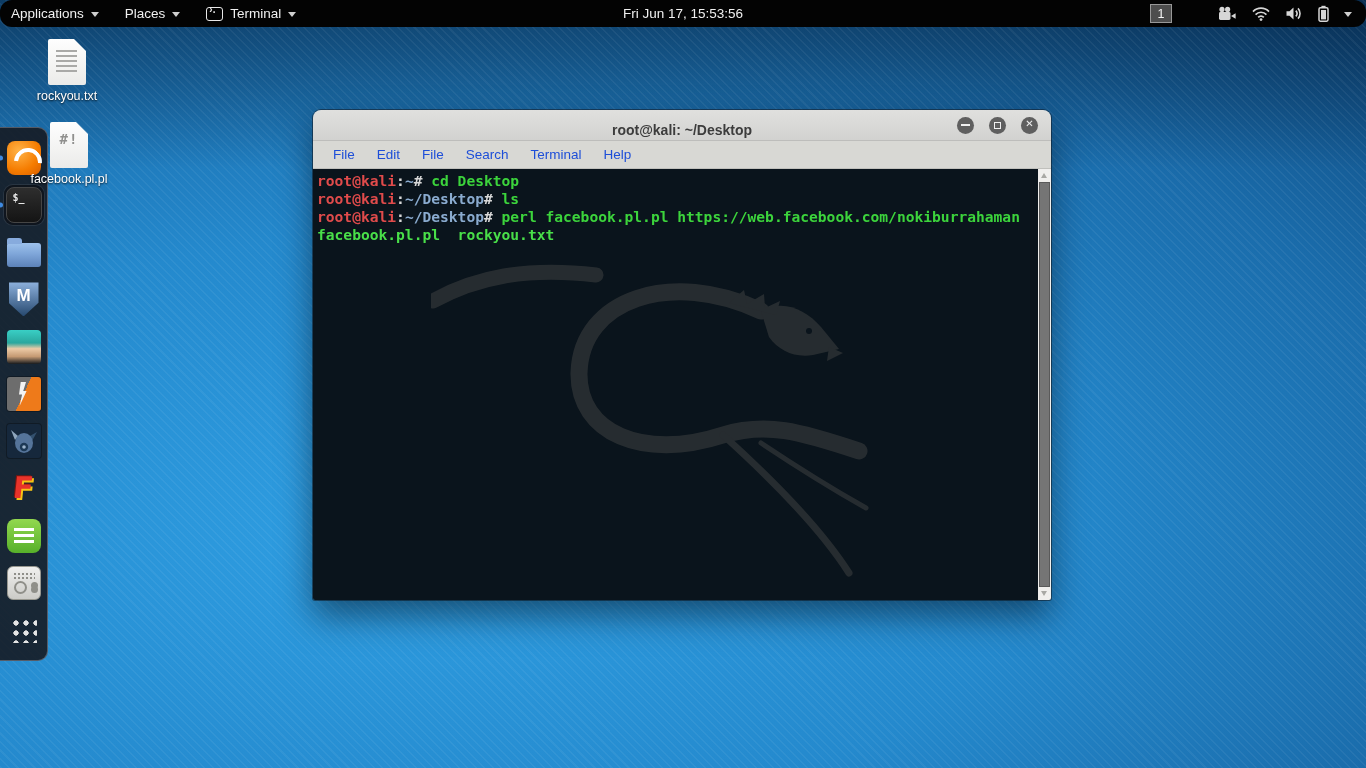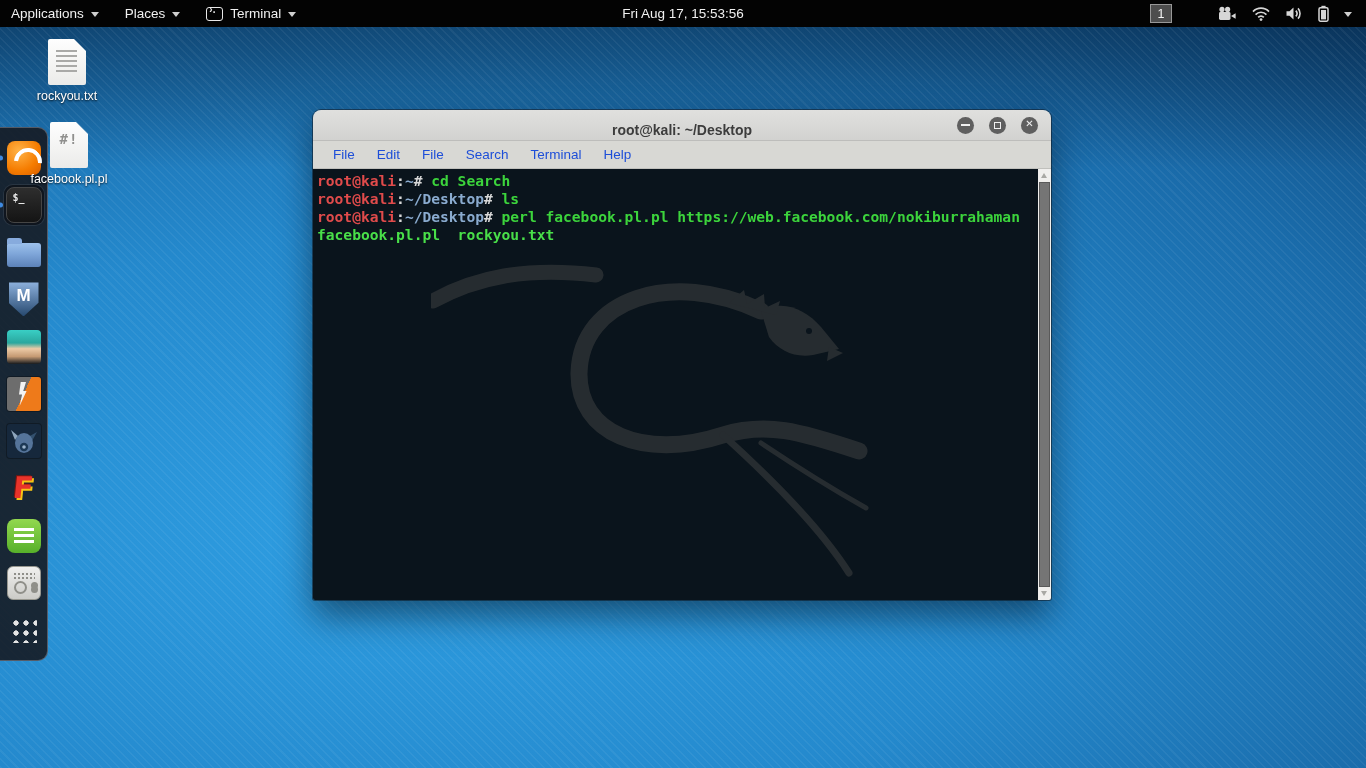--- a/index.html
+++ b/index.html
@@ -9,21 +9,21 @@
   
   .wallpaper { position:absolute; inset:0;
     background:
       repeating-linear-gradient(45deg, rgba(255,255,255,0.05) 0 1.5px, rgba(0,0,0,0) 1.5px 6px),
       linear-gradient(180deg, rgba(2,16,34,0.45) 0%, rgba(2,16,34,0) 22%),
       radial-gradient(135% 115% at 30% 70%, #2f9fe3 0%, #2489cd 34%, #1a6cab 58%, #0e4679 80%, #082c50 100%);
   }
 
   
   .top-bar { position:absolute; top:0; left:0; width:100%; height:27px; background:#030303;
-    display:flex; align-items:center; color:#f0f0f0; font-size:13.5px; z-index:30; }
+    display:flex; align-items:center; color:#f0f0f0; font-size:13.5px; z-index:30;border-radius:12px; }
   .panel-left { display:flex; align-items:center; height:100%; }
   .panel-menu { display:flex; align-items:center; gap:7px; height:100%; padding:0 13px; cursor:default; }
   .panel-menu:first-child { padding-left:11px; }
   .caret { width:0; height:0; border-left:4.5px solid transparent; border-right:4.5px solid transparent; border-top:5px solid #cfcfcf; margin-top:2px; }
   .term-glyph { width:17px; height:14px; border:1.5px solid #e8e8e8; border-radius:3px; position:relative; display:inline-block; }
   .term-glyph::before { content:"›."; position:absolute; left:2px; top:-4px; font-size:10px; font-weight:bold; color:#e8e8e8; letter-spacing:0; }
   .panel-clock { position:absolute; left:50%; transform:translateX(-50%); top:0; height:27px; display:flex; align-items:center; padding:0 10px; }
   .panel-right { position:absolute; right:0; top:0; height:27px; display:flex; align-items:center; gap:15px; padding-right:14px; }
   .workspace-badge { width:22px; height:19px; background:#4d4d4d; border:1px solid #989898; color:#f5f5f5;
     display:flex; align-items:center; justify-content:center; font-size:12.5px; margin-right:30px; }
@@ -136,21 +136,21 @@
       <div class="panel-menu">
         <span>Places</span>
         <span class="caret"></span>
       </div>
       <div class="panel-menu">
         <span class="term-glyph"></span>
         <span>Terminal</span>
         <span class="caret"></span>
       </div>
     </div>
-    <div class="panel-clock">Fri Aug 17, 15:53:56</div>
+    <div class="panel-clock">Fri Jun 17, 15:53:56</div>
     <div class="panel-right">
       <div class="workspace-badge">1</div>
       <svg class="tray-svg" width="20" height="16" viewBox="0 0 20 16">
         <circle cx="5" cy="3.4" r="2.6" fill="#d6d6d6"></circle>
           <circle cx="10.6" cy="3.4" r="2.6" fill="#d6d6d6"></circle>
         <rect x="2" y="6" width="11.5" height="8" rx="1.4" fill="#d6d6d6"></rect>
         <path d="M14 10 L18.6 7.2 V12.8 Z" fill="#d6d6d6"></path>
       </svg>
       <svg class="tray-svg" width="18" height="14" viewBox="0 0 18 14">
         <path d="M1 4.6 A11 11 0 0 1 17 4.6" fill="none" stroke="#d6d6d6" stroke-width="1.7"></path>
@@ -263,21 +263,21 @@
           <path d="M330 182 C 375 212, 405 230, 435 247" stroke-width="5"></path>
         </g>
         <g fill="#2c3134">
           <path d="M330 50 C 352 38, 374 48, 390 66 L 408 88 L 382 94 C 364 97, 348 90, 338 76 Z"></path>
           <path d="M298 42 l 15 -13 l 3 14 l 17 -10 l 1 14 l 15 -7 l -4 14 Z"></path>
           <path d="M398 86 l 14 6 l -16 8 Z"></path>
         </g>
         <circle cx="378" cy="70" r="3" fill="#0a141c"></circle>
       </svg>
       <div class="term-lines" id="term-lines">
-          <div class="tline"><span class="seg-user">root@kali</span><span class="seg-plain">:</span><span class="seg-path">~</span><span class="seg-plain"># </span><span class="seg-command">cd Search</span></div>
+          <div class="tline"><span class="seg-user">root@kali</span><span class="seg-plain">:</span><span class="seg-path">~</span><span class="seg-plain"># </span><span class="seg-command">cd Desktop</span></div>
           <div class="tline"><span class="seg-user">root@kali</span><span class="seg-plain">:</span><span class="seg-path">~/Desktop</span><span class="seg-plain"># </span><span class="seg-command">ls</span></div>
           <div class="tline"><span class="seg-user">root@kali</span><span class="seg-plain">:</span><span class="seg-path">~/Desktop</span><span class="seg-plain"># </span><span class="seg-command">perl facebook.pl.pl https://web.facebook.com/nokiburrahaman</span></div>
           <div class="tline"><span class="seg-file">facebook.pl.pl</span><span class="seg-plain">  </span><span class="seg-file">rockyou.txt</span></div>
         </div>
       <div class="term-scroll">
         <span class="scroll-arrow up"></span>
         <div class="thumb"></div>
         <span class="scroll-arrow down"></span>
       </div>
     </div>

